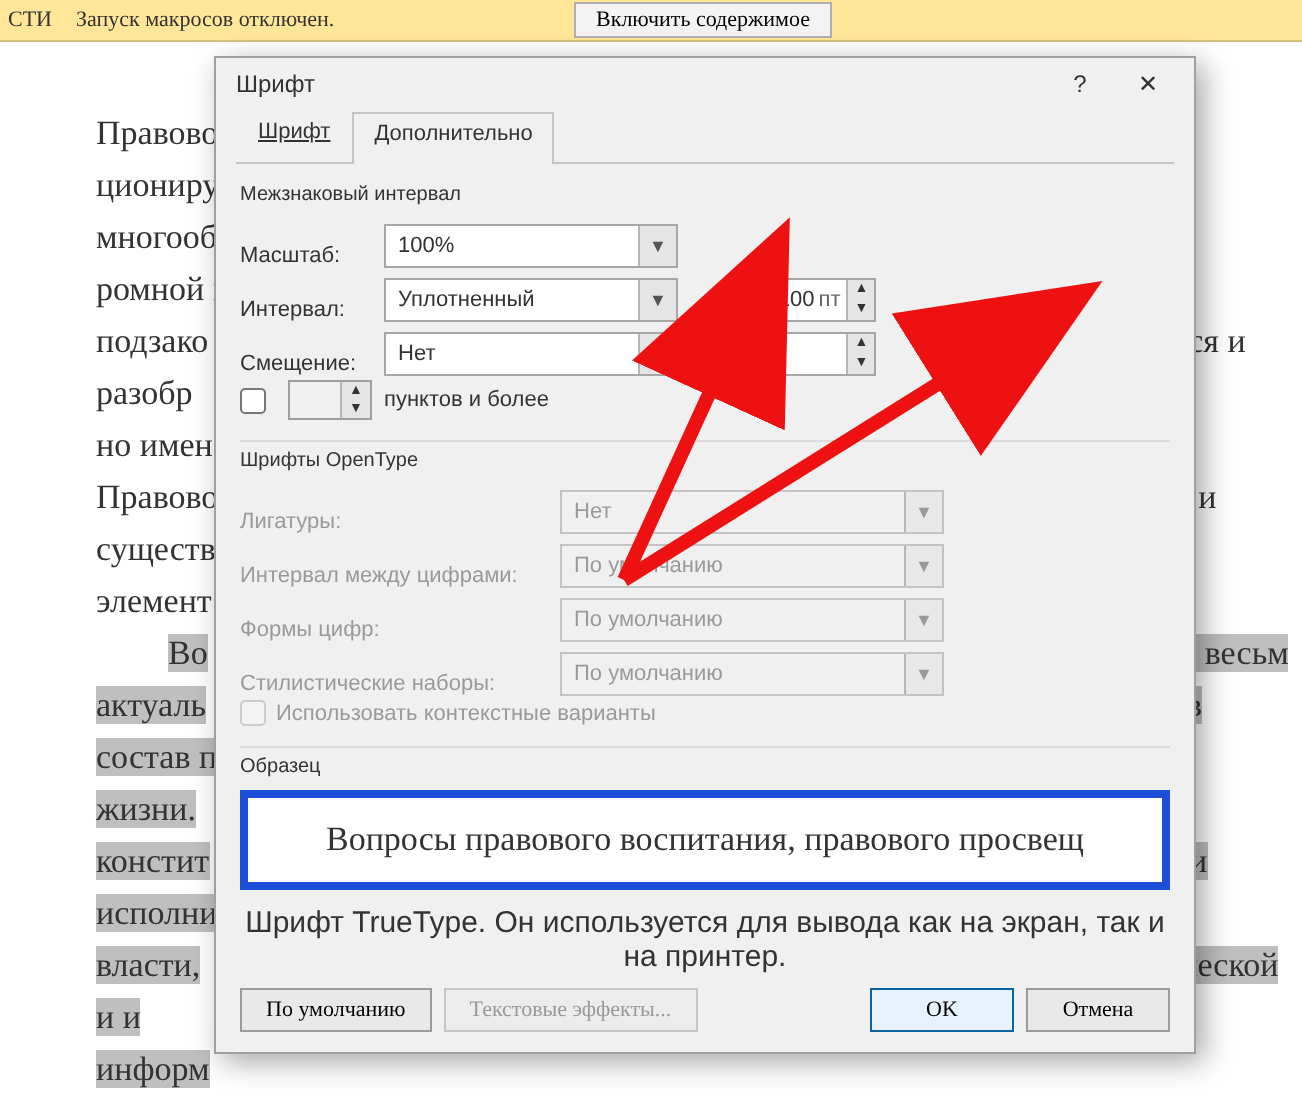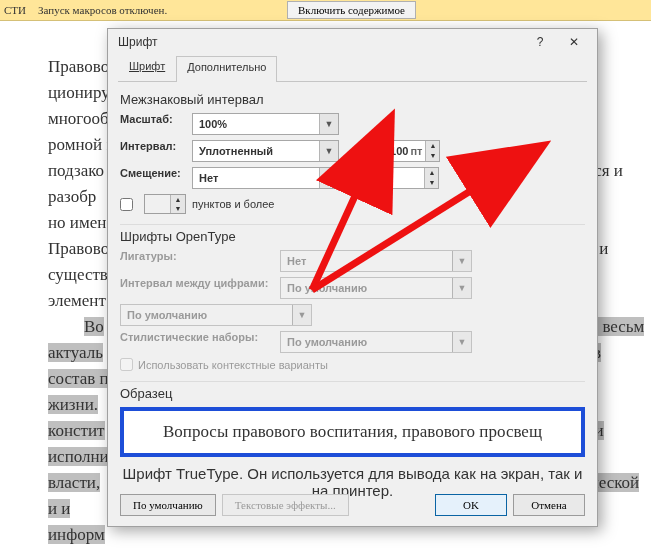--- a/index.html
+++ b/index.html
@@ -16,22 +16,22 @@
   
   .dialog{position:absolute;left:107px;top:28px;width:489px;height:497px;background:#f0f0f0;border:1px solid #a0a0a0;box-shadow:4px 4px 14px rgba(0,0,0,.35);}
   .titlebar{height:26px;display:flex;align-items:center;padding:0 6px 0 10px;font-size:12px;color:#333;}
   .titlebar .title{flex:1;}
   .titlebar .tb-btn{width:34px;height:22px;display:flex;align-items:center;justify-content:center;}
   .tabs{display:flex;height:26px;border-bottom:1px solid #c5c5c5;margin:0 10px;}
   .tab{padding:4px 10px;font-size:11px;border:1px solid transparent;border-bottom:none;color:#333;cursor:default;}
   .tab u{text-decoration:underline;}
   .tab.active{background:#f0f0f0;border-color:#c5c5c5;position:relative;top:1px;}
   .body{padding:6px 12px 0 12px;font-size:11px;color:#333;}
-  .section-title{font-size:13px;color:#333;margin:4px 0 6px 0;}
-  .row{display:flex;align-items:flex-start;height:25px;margin-bottom:2px;font-weight:bold;}
+  .section-title{font-size:10px;color:#333;margin:4px 0 6px 0;}
+  .row{display:flex;align-items:flex-end;height:25px;margin-bottom:2px;}
   .row .lbl{width:72px;}
   .select{display:inline-flex;align-items:center;border:1px solid #a7a7a7;background:#fff;height:20px;}
   .select .sval{flex:1;padding:0 6px;white-space:nowrap;overflow:hidden;}
   .select .caret{width:18px;height:20px;background:#e5e5e5;border-left:1px solid #b5b5b5;display:flex;align-items:center;justify-content:center;font-size:9px;color:#555;}
   .numbox{display:inline-flex;border:1px solid #a7a7a7;background:#fff;height:20px;}
   .numbox .nval{width:26px;padding:0 2px;line-height:20px;text-align:right;}
   .numbox .nunit{padding:0 3px 0 0;line-height:20px;color:#666;}
   .numbox .spin{width:14px;display:flex;flex-direction:column;}
   .numbox .spin div{flex:1;font-size:7px;line-height:10px;text-align:center;background:#e5e5e5;border-left:1px solid #b5b5b5;}
   .chk{display:flex;align-items:center;margin-top:2px;}
@@ -169,20 +169,21 @@
         </div>
       </div>
       <div class="row disabled">
         <span style="width:160px">Интервал между цифрами:</span>
         <div class="select dis" style="width:190px">
           <span class="sval">По умолчанию</span>
           <span class="caret">▼</span>
         </div>
       </div>
       <div class="row disabled">
+        <span style="width:160px">Формы цифр:</span>
         <div class="select dis" style="width:190px">
           <span class="sval">По умолчанию</span>
           <span class="caret">▼</span>
         </div>
       </div>
       <div class="row disabled">
         <span style="width:160px">Стилистические наборы:</span>
         <div class="select dis" style="width:190px">
           <span class="sval">По умолчанию</span>
           <span class="caret">▼</span>

